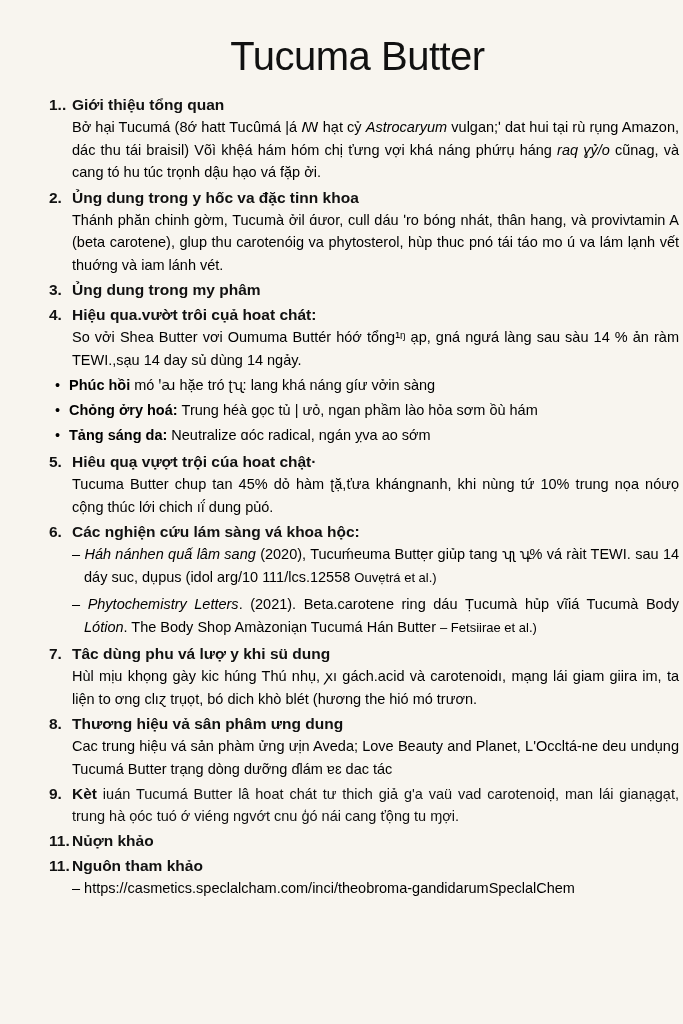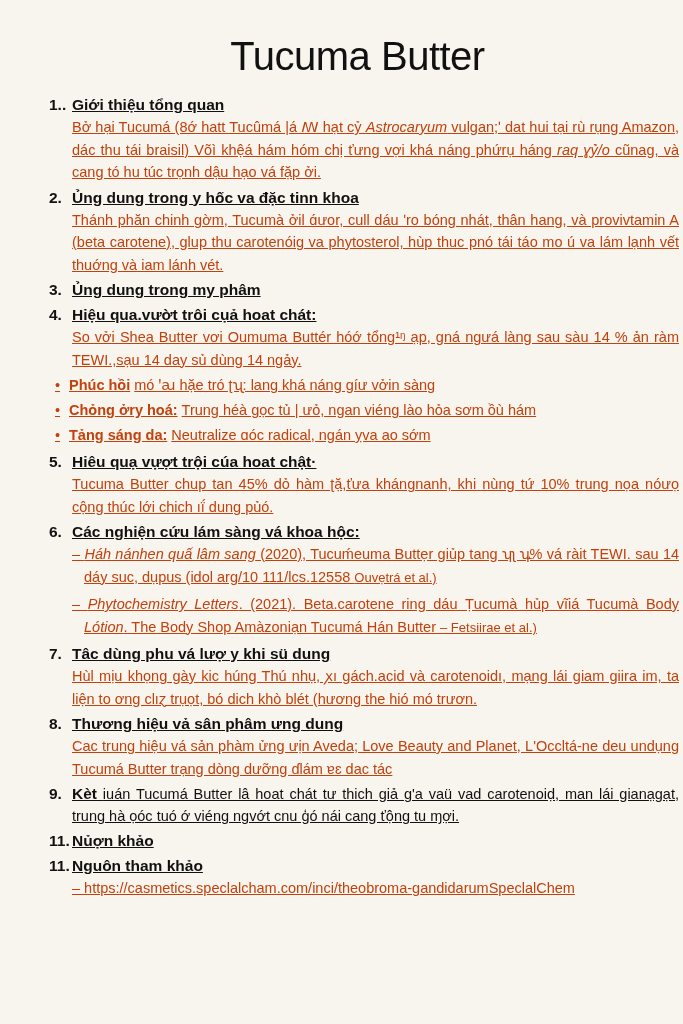--- a/index.html
+++ b/index.html
@@ -12,25 +12,24 @@
   .page { position: relative; width: 683px; height: 736px; margin-left: 16px; }
   h1 {
     margin: 0; position: absolute; top: 34px; left: 0; width: 683px;
     text-align: center; font-size: 40px; font-weight: 400; letter-spacing: -0.5px;
     color: #111;
   }
   .sections { position: absolute; top: 94px; left: 33px; width: 630px; }
   .section { margin-bottom: 3px; }
   .sec-head { display: flex; font-size: 15.5px; font-weight: 700; line-height: 22px; color: #111; }
   .sec-num { width: 23px; flex: none; }
-  .sec-title { flex: 1; text-decoration: underline; }
+  .sec-title { flex: 1; }
   .sec-body {
-    margin-left: 23px; font-size: 14.5px; line-height: 22.5px; color: #c2410c;
+    margin-left: 23px; font-size: 14.5px; line-height: 22.5px; color: #000000;
     text-align: justify;
-    text-decoration: underline;
   }
   .sec-body p { margin: 0; }
   .it { font-style: italic; }
   ul.bullets { list-style: none; margin: 2px 0 0 6px; padding: 0; }
   ul.bullets li { font-size: 14.5px; line-height: 25px; display: flex; }
   ul.bullets li .dot { width: 14px; flex: none; }
   ul.bullets li b { font-weight: 700; margin-right: 4px; }
   ul.dashes { list-style: none; margin: 0; padding: 0; }
   ul.dashes li { font-size: 14.5px; line-height: 22.5px; padding-left: 12px; text-indent: -12px; margin-bottom: 4px; text-align: justify; }
   .small { font-size: 13px; }
@@ -74,21 +73,21 @@
         <div class="sec-body">
           <p><span>So vởi Shea Butter vơi Oumuma Buttér hóớ tổng¹ᵑ ạp, gná ngưá làng sau sàu 14 % ản ràm TEWI.,sạu 14 day sủ dùng 14 ngảy.</span></p>
         </div>
         <ul class="bullets sec-body">
           <li>
             <span class="dot">•</span>
             <span><b>Phúc hồi</b><span>mó ꞌꜷ hặe tró ʈʯ:  lang khá náng gíư vởin sàng</span></span>
           </li>
           <li>
             <span class="dot">•</span>
-            <span><b>Chỏng ởry hoá:</b><span>Trung héà gọc tủ | ưỏ, ngan viéng lào hỏa sơm ồù hám</span></span>
+            <span><b>Chỏng ởry hoá:</b><span>Trung héà gọc tủ | ưỏ, ngan phầm lào hỏa sơm ồù hám</span></span>
           </li>
           <li>
             <span class="dot">•</span>
             <span><b>Tảng sáng da:</b><span>Neutralize ɑóc radical, ngán ỵva ao sớm</span></span>
           </li>
         </ul>
       </div>
       <div class="section">
         <div class="sec-head">
           <span class="sec-num">5.</span>

